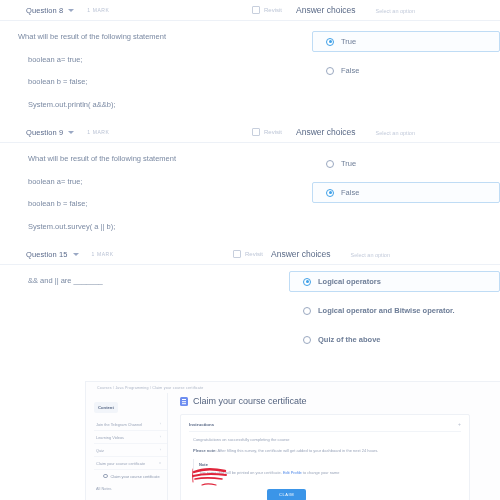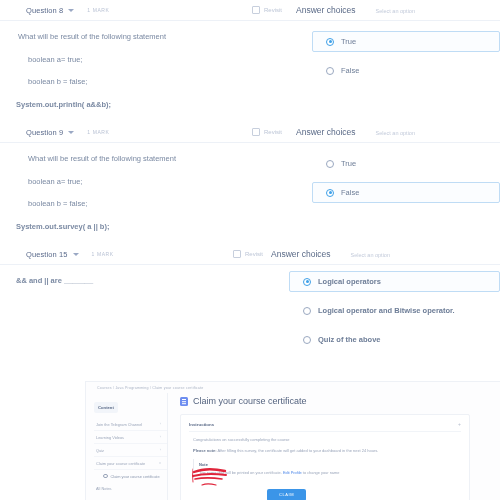--- a/index.html
+++ b/index.html
@@ -104,21 +104,21 @@
     padding: 12px 0 10px 0;
   }
   .qtext-line {
     font-size: 7.5px;
     color: #7b8aa3;
     line-height: 1;
     padding-left: 18px;
     margin-bottom: 15px;
   }
   .qtext-line.indent { padding-left: 28px; }
-  .qtext-line.flush  { padding-left: 16px; margin-bottom: 4px; font-weight: bold; }
+  .qtext-line.flush  { padding-left: 28px; margin-bottom: 4px; }
 
   .opts-col {
     flex: 1 1 auto;
     padding-top: 10px;
     margin-left: 17px;
   }
   .opt {
     display: flex;
     align-items: center;
     gap: 7px;

